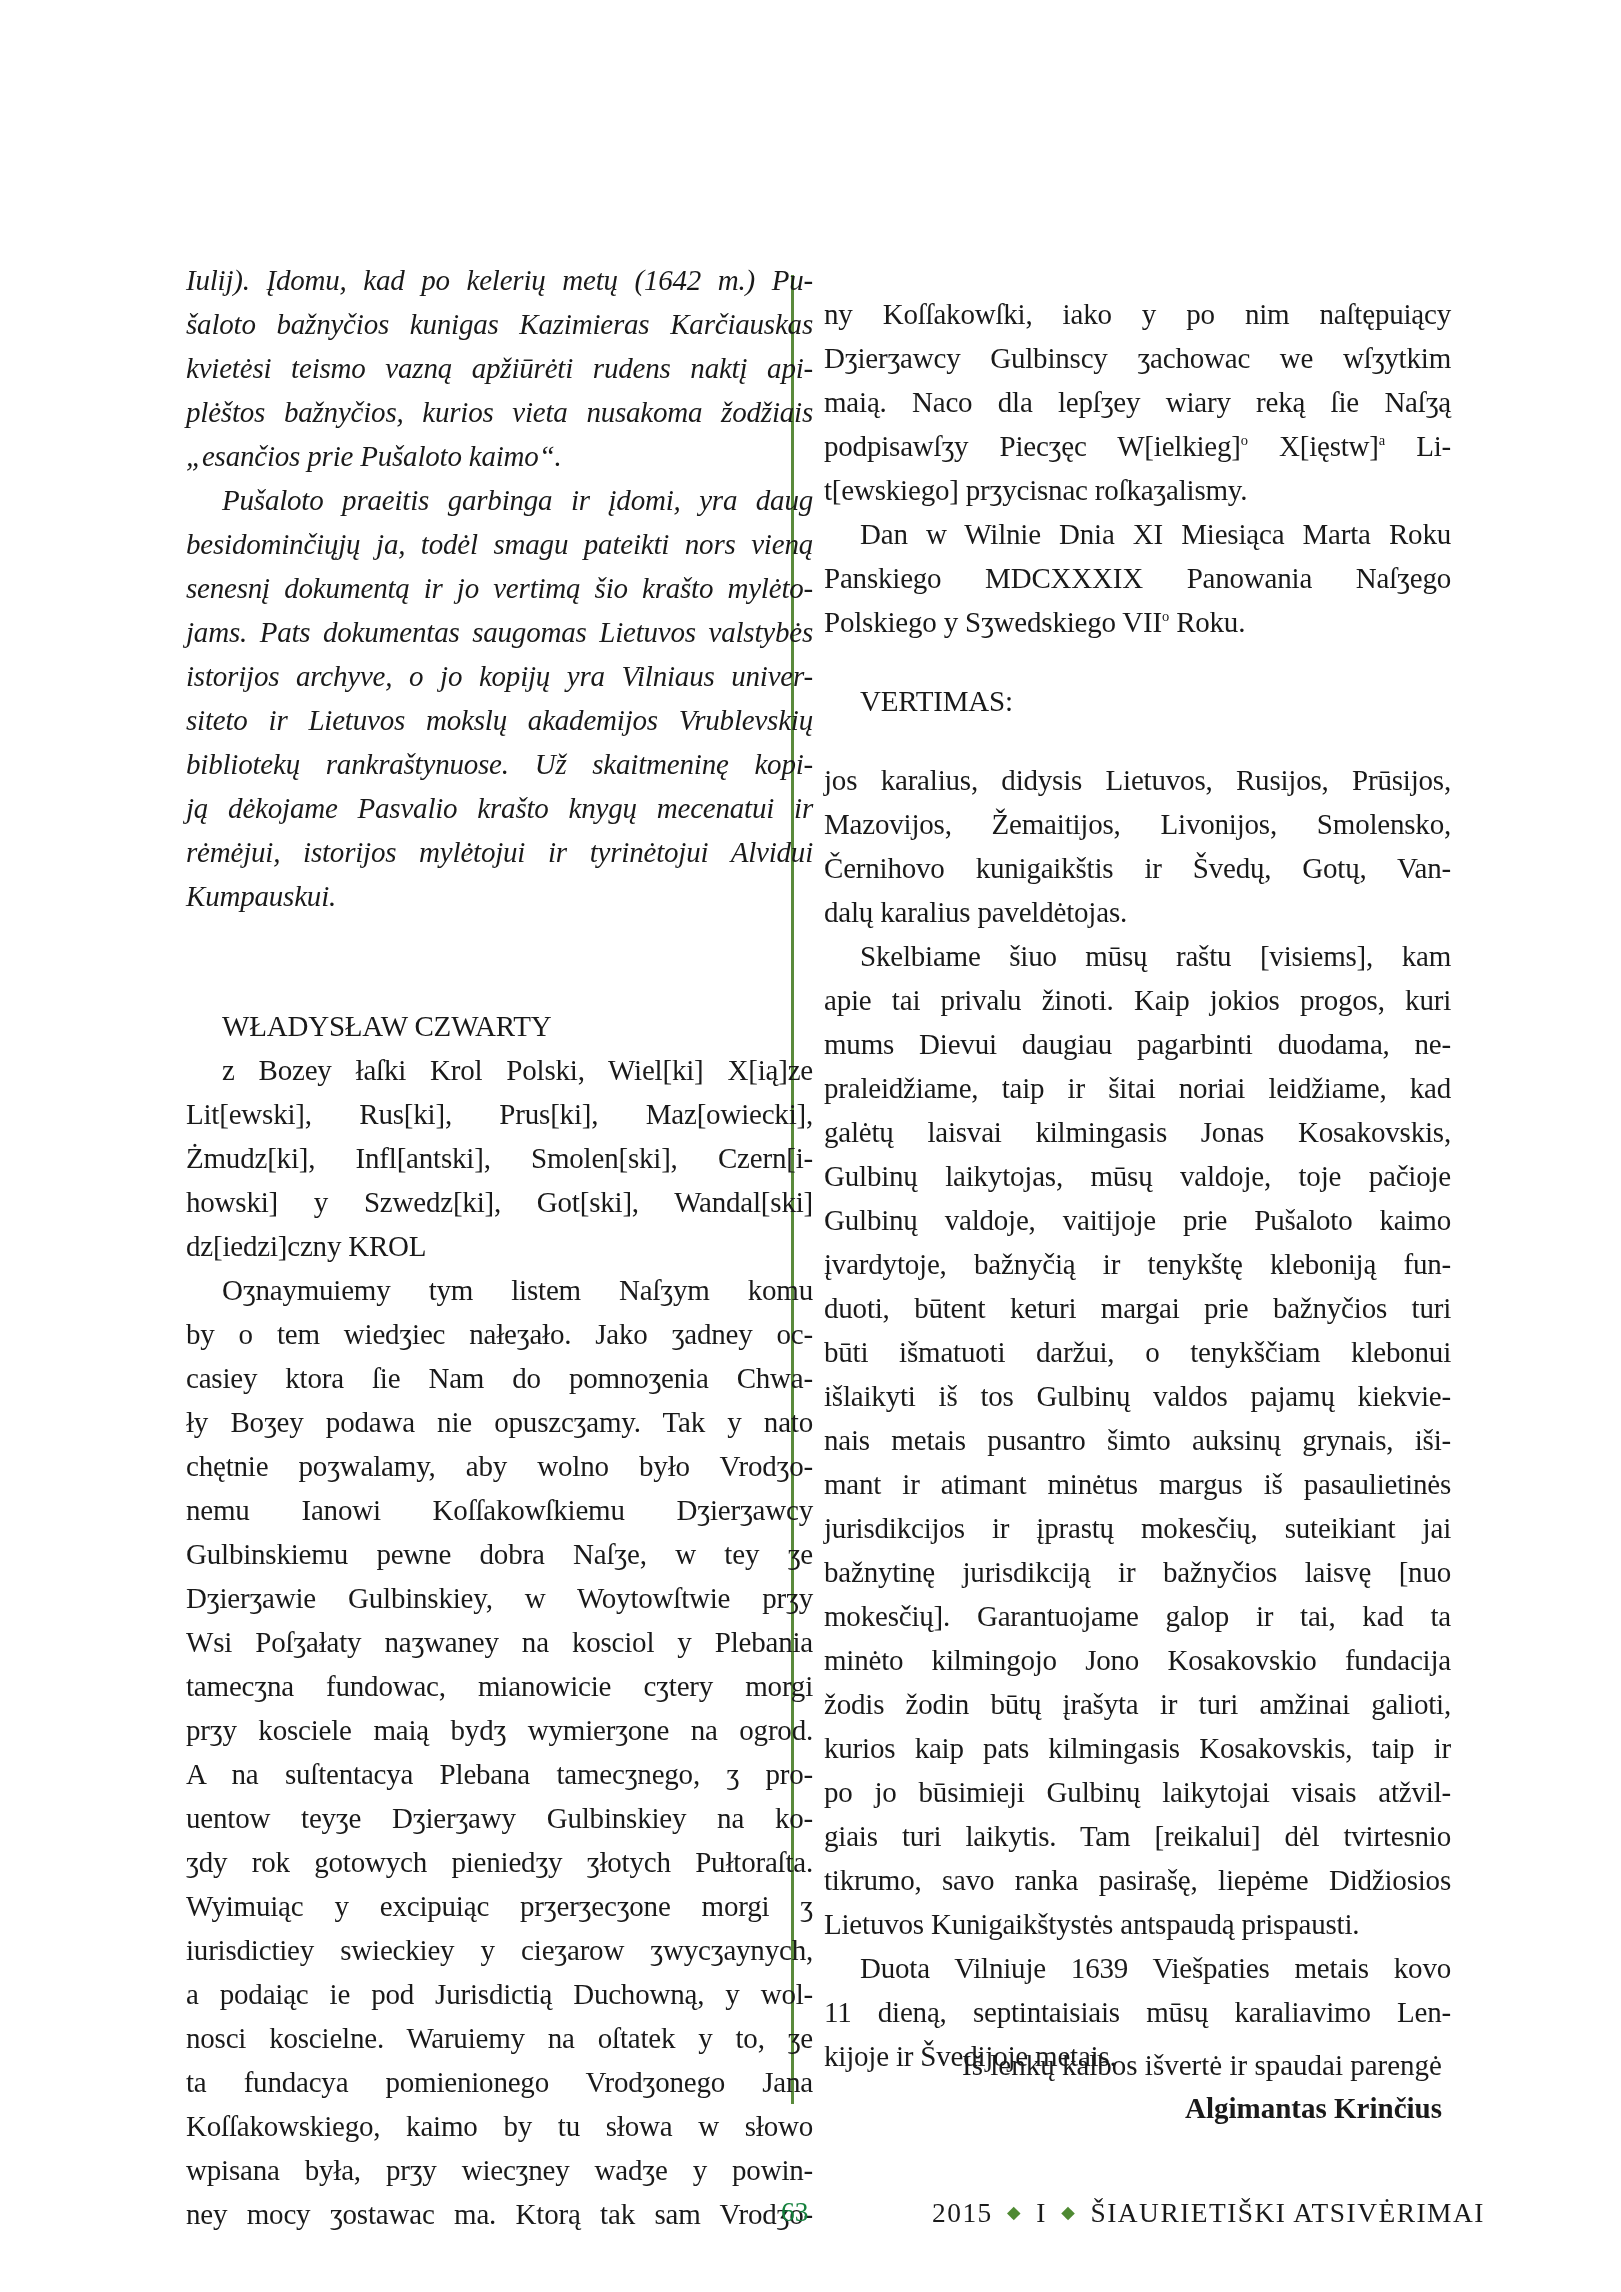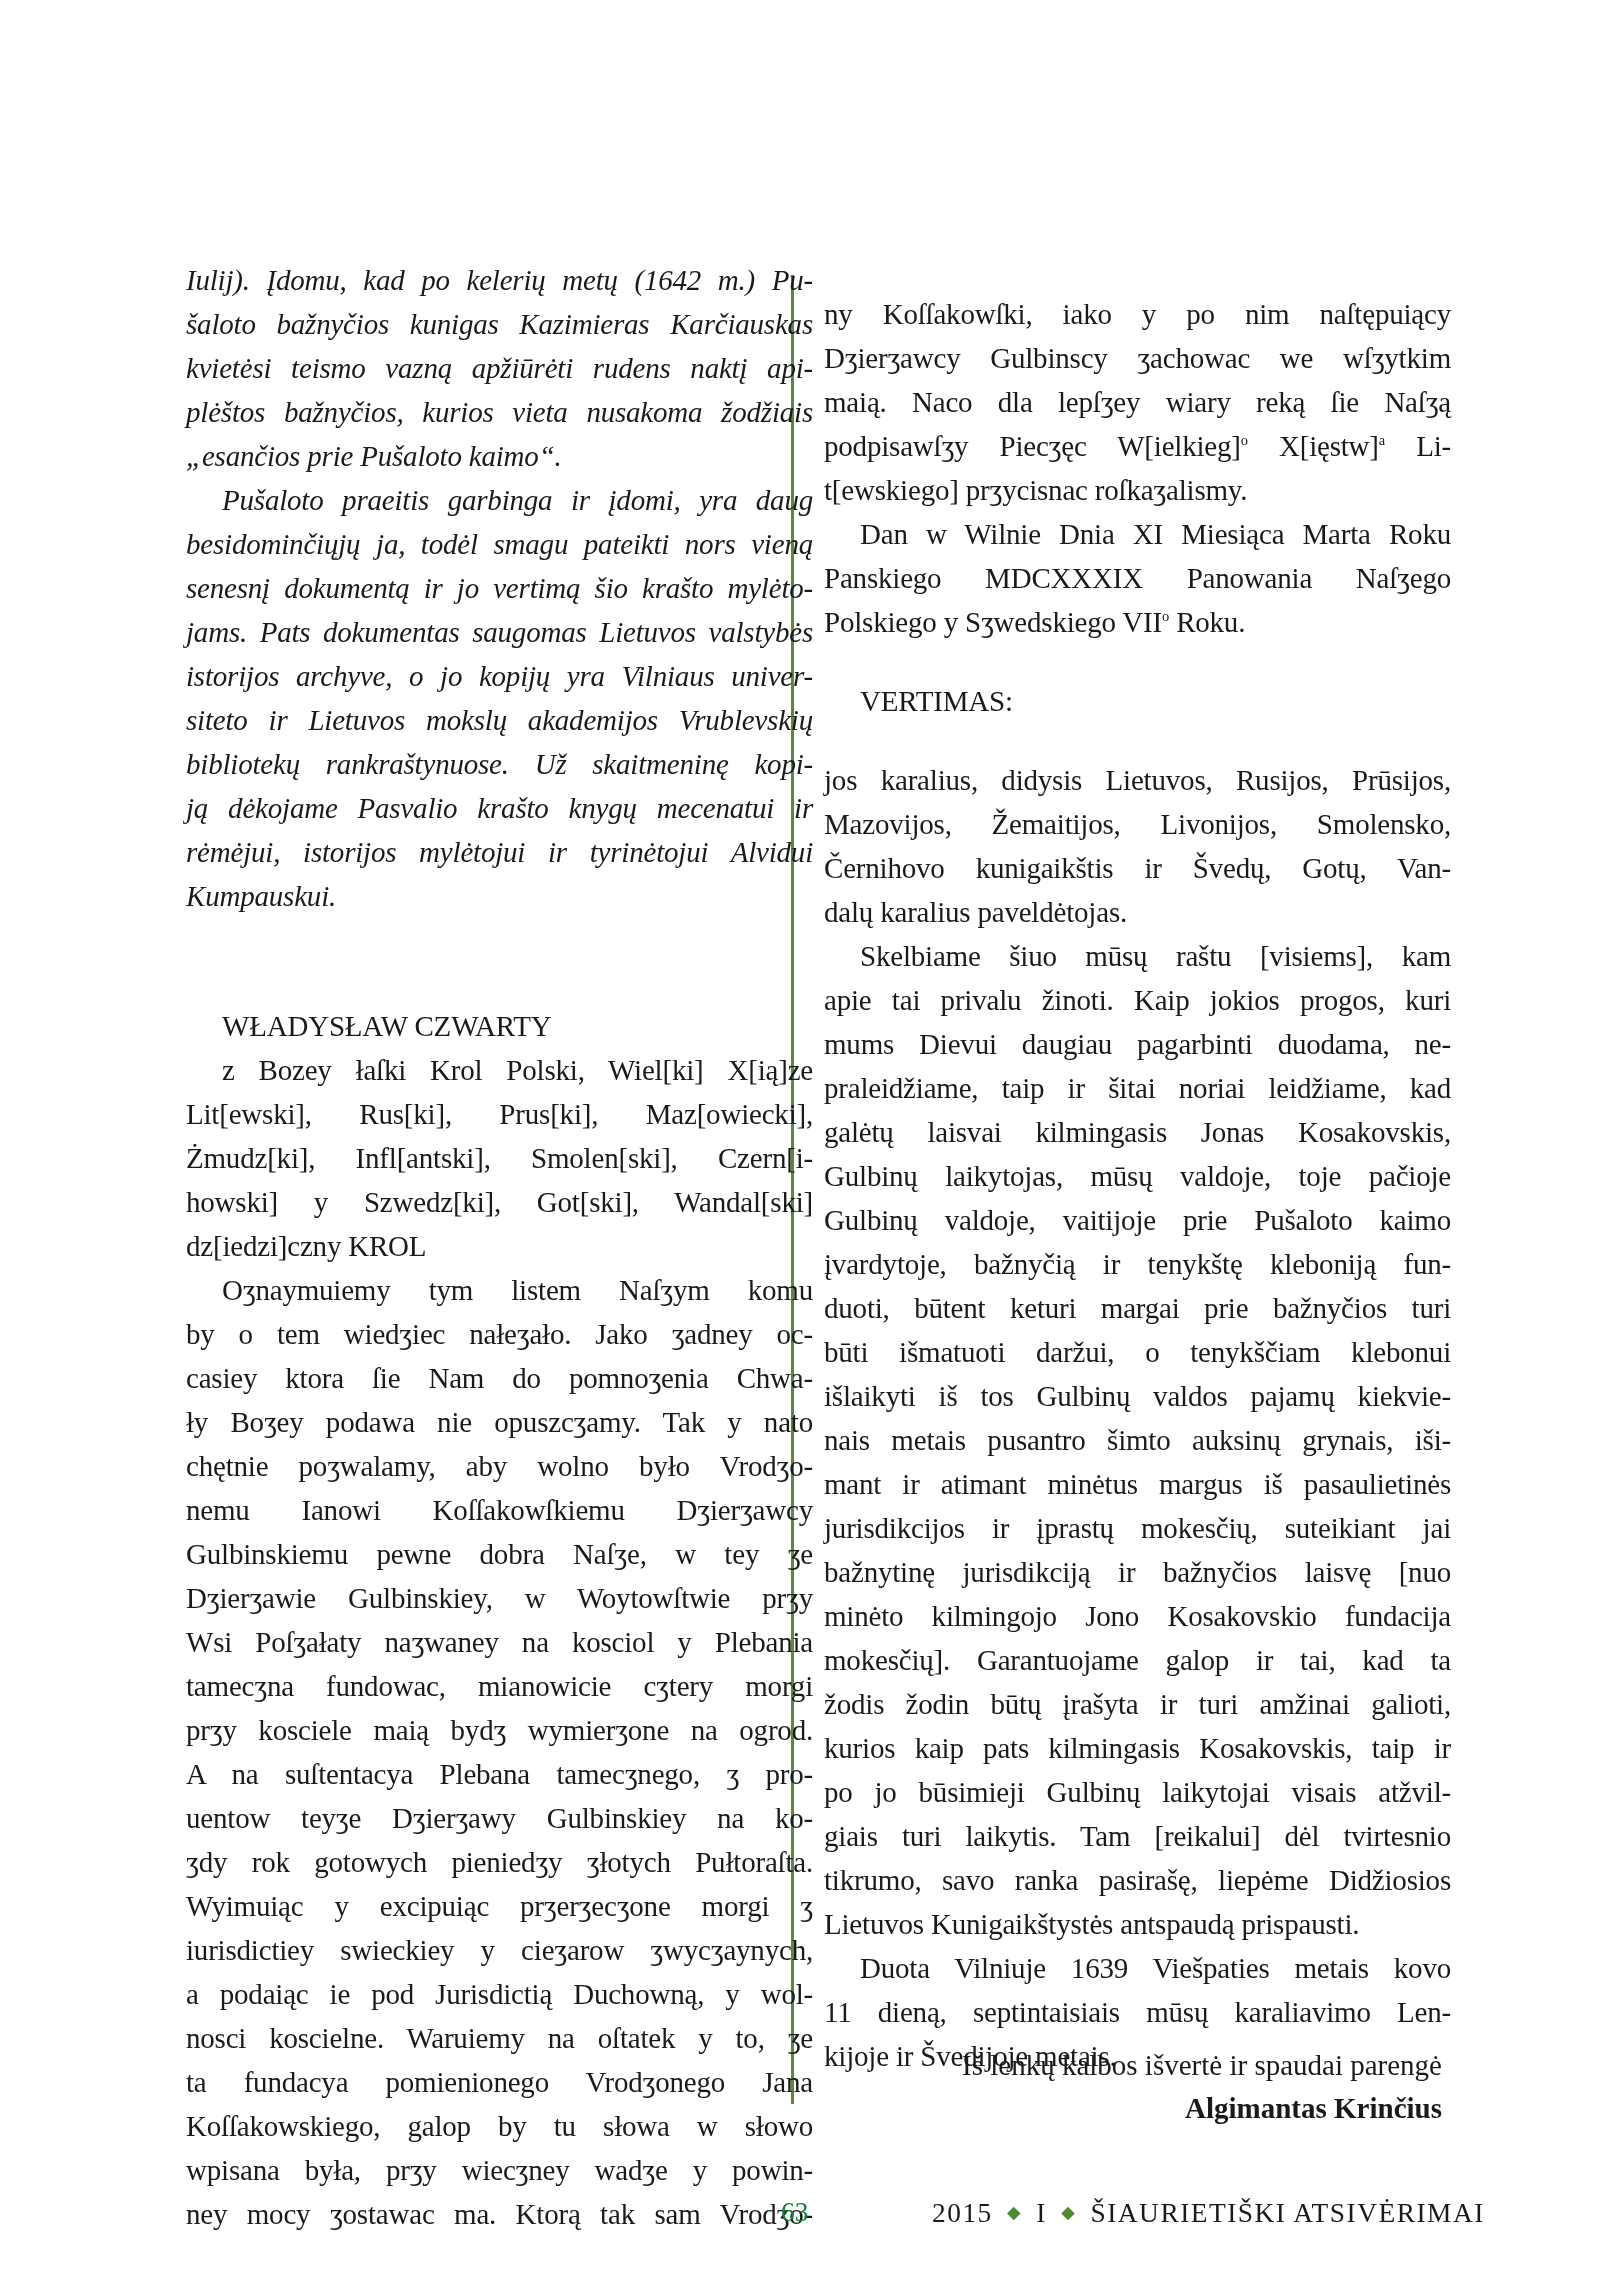--- a/index.html
+++ b/index.html
@@ -71,21 +71,21 @@
       <span class="line">tamecʒna fundowac, mianowicie cʒtery morgi</span>
       <span class="line">prʒy kosciele maią bydʒ wymierʒone na ogrod.</span>
       <span class="line">A na suſtentacya Plebana tamecʒnego, ʒ pro-</span>
       <span class="line">uentow teyʒe Dʒierʒawy Gulbinskiey na ko-</span>
       <span class="line">ʒdy rok gotowych pieniedʒy ʒłotych Pułtoraſta.</span>
       <span class="line">Wyimuiąc y excipuiąc prʒerʒecʒone morgi ʒ</span>
       <span class="line">iurisdictiey swieckiey y cieʒarow ʒwycʒaynych,</span>
       <span class="line">a podaiąc ie pod Jurisdictią Duchowną, y wol-</span>
       <span class="line">nosci koscielne. Waruiemy na oſtatek y to, ʒe</span>
       <span class="line">ta fundacya pomienionego Vrodʒonego Jana</span>
-      <span class="line">Koſſakowskiego, galop by tu słowa w słowo</span>
+      <span class="line">Koſſakowskiego, kaimo by tu słowa w słowo</span>
       <span class="line">wpisana była, prʒy wiecʒney wadʒe y powin-</span>
       <span class="line">ney mocy ʒostawac ma. Ktorą tak sam Vrodʒo-</span>
     </div>
 </div>
 
 <div class="col col-right">
   <div>
       <span class="line">ny Koſſakowſki, iako y po nim naſtępuiący</span>
       <span class="line">Dʒierʒawcy Gulbinscy ʒachowac we wſʒytkim</span>
       <span class="line">maią. Naco dla lepſʒey wiary reką ſie Naſʒą</span>
@@ -115,22 +115,22 @@
       <span class="line">Gulbinų laikytojas, mūsų valdoje, toje pačioje</span>
       <span class="line">Gulbinų valdoje, vaitijoje prie Pušaloto kaimo</span>
       <span class="line">įvardytoje, bažnyčią ir tenykštę kleboniją fun-</span>
       <span class="line">duoti, būtent keturi margai prie bažnyčios turi</span>
       <span class="line">būti išmatuoti daržui, o tenykščiam klebonui</span>
       <span class="line">išlaikyti iš tos Gulbinų valdos pajamų kiekvie-</span>
       <span class="line">nais metais pusantro šimto auksinų grynais, iši-</span>
       <span class="line">mant ir atimant minėtus margus iš pasaulietinės</span>
       <span class="line">jurisdikcijos ir įprastų mokesčių, suteikiant jai</span>
       <span class="line">bažnytinę jurisdikciją ir bažnyčios laisvę [nuo</span>
+      <span class="line">mokesčių]. Garantuojame galop ir tai, kad ta</span>
       <span class="line">minėto kilmingojo Jono Kosakovskio fundacija</span>
-      <span class="line">mokesčių]. Garantuojame galop ir tai, kad ta</span>
       <span class="line">žodis žodin būtų įrašyta ir turi amžinai galioti,</span>
       <span class="line">kurios kaip pats kilmingasis Kosakovskis, taip ir</span>
       <span class="line">po jo būsimieji Gulbinų laikytojai visais atžvil-</span>
       <span class="line">giais turi laikytis. Tam [reikalui] dėl tvirtesnio</span>
       <span class="line">tikrumo, savo ranka pasirašę, liepėme Didžiosios</span>
       <span class="line last">Lietuvos Kunigaikštystės antspaudą prispausti.</span>
     </div>
   <div>
       <span class="line indent">Duota Vilniuje 1639 Viešpaties metais kovo</span>
       <span class="line">11 dieną, septintaisiais mūsų karaliavimo Len-</span>

